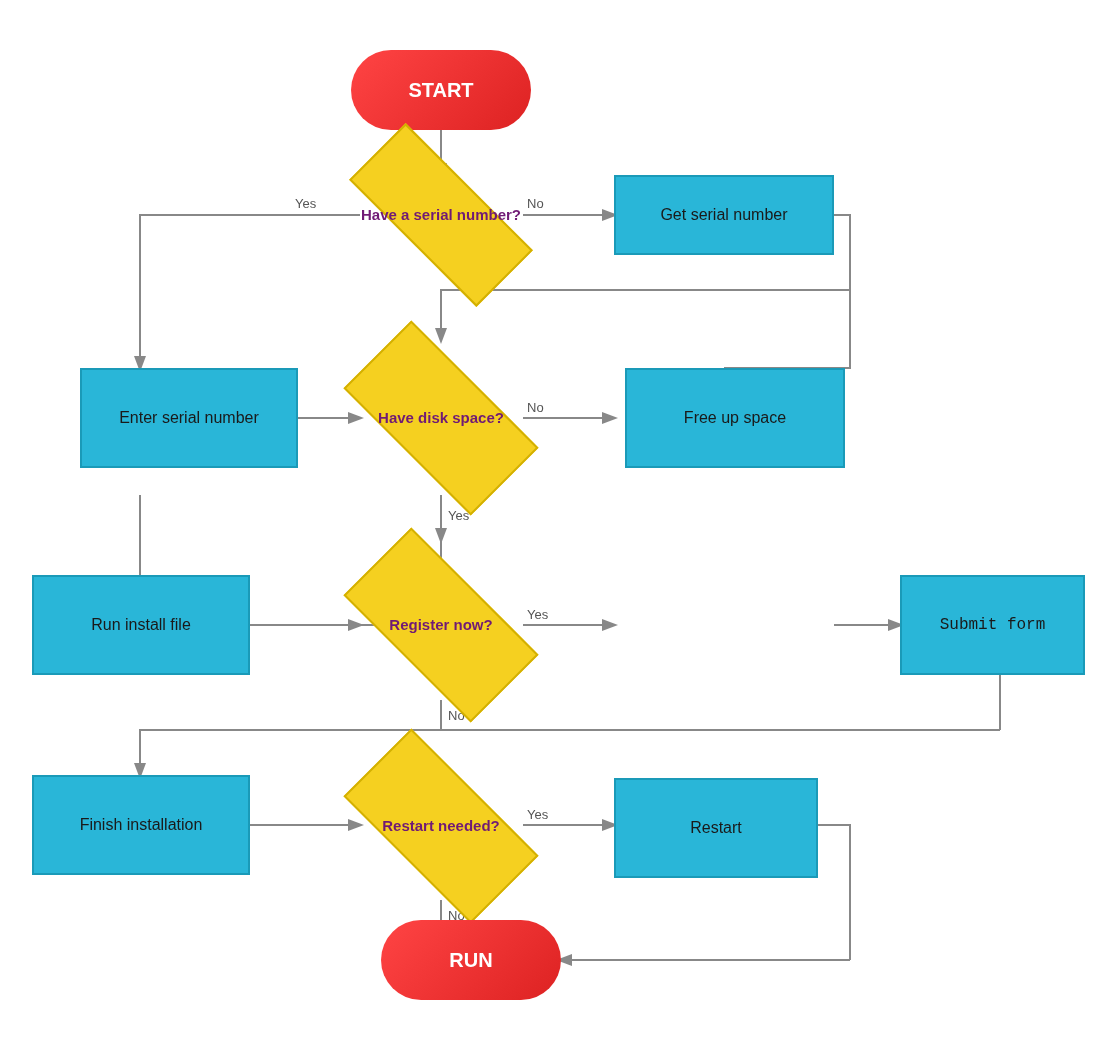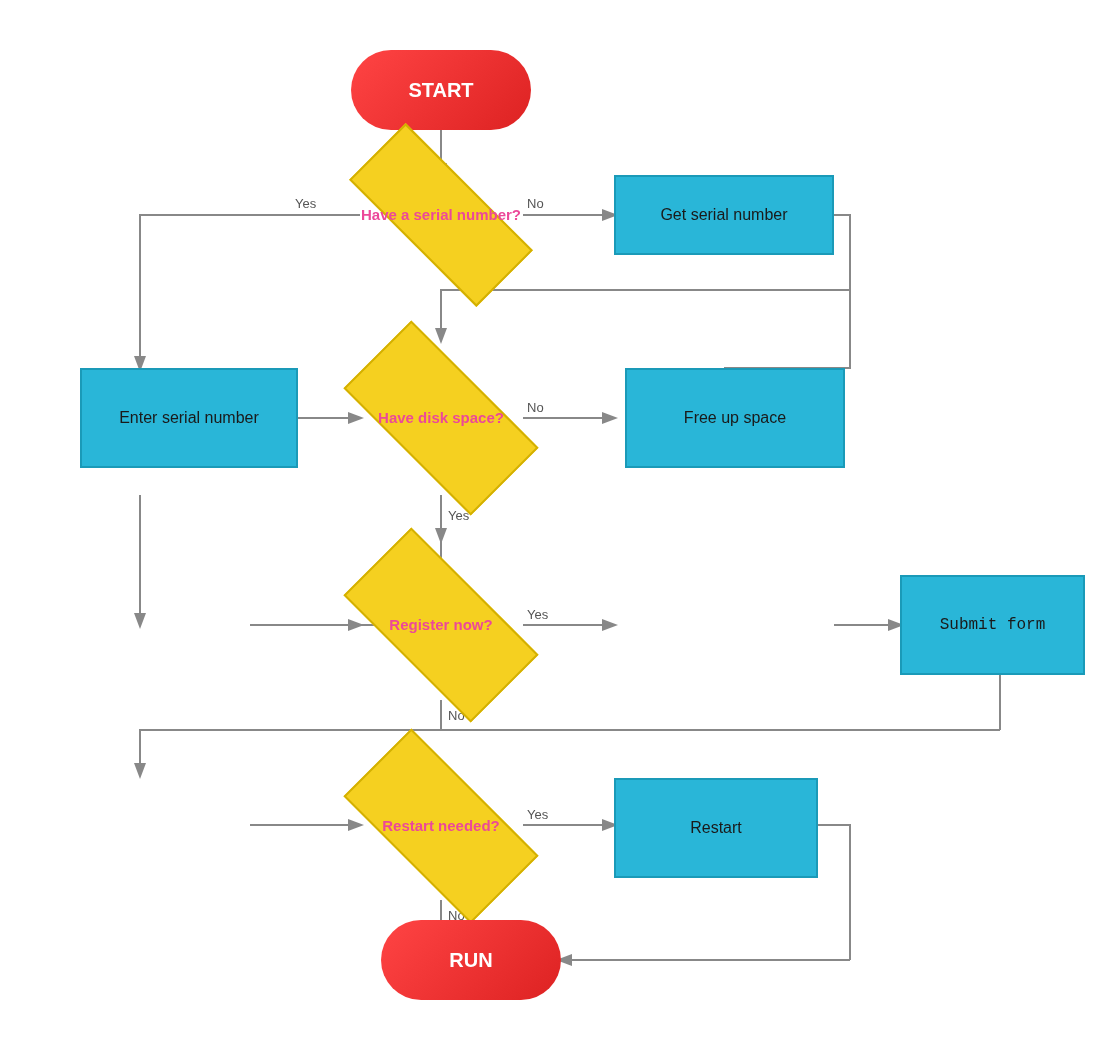--- a/index.html
+++ b/index.html
@@ -57,21 +57,21 @@
       background: #f5d020;
       transform: rotate(45deg);
       border: 2px solid #d4b000;
       position: absolute;
     }
     .diamond-label {
       position: relative;
       z-index: 2;
       font-size: 15px;
       font-weight: bold;
-      color: #ec4899;
+      color: #701a75;
       text-align: center;
       line-height: 1.3;
       padding: 4px;
     }
     
     .lines-svg {
       position: absolute;
       top: 0;
       left: 0;
       width: 1120px;
@@ -180,31 +180,37 @@
 
   <div class="diamond-wrap" style="left:351px; top:370px; width:180px; height:96px;">
     <div class="diamond"></div>
     <span class="diamond-label">Have disk space?</span>
   </div>
 
   <div class="process" style="left:614px; top:368px; width:220px; height:100px;margin-left:11px;">
     <span>Free up space</span>
   </div>
 
+  <div class="process" style="left:32px; top:575px; width:218px; height:100px;">
+    <span>Run install file</span>
+  </div>
 
   <div class="diamond-wrap" style="left:351px; top:577px; width:180px; height:96px;">
     <div class="diamond"></div>
     <span class="diamond-label">Register now?</span>
   </div>
 
 
   <div class="process" style="left:900px; top:575px; width:185px; height:100px;font-family:Liberation Mono, monospace;">
     <span>Submit form</span>
   </div>
 
+  <div class="process" style="left:32px; top:775px; width:218px; height:100px;">
+    <span>Finish installation</span>
+  </div>
 
   <div class="diamond-wrap" style="left:351px; top:778px; width:180px; height:96px;">
     <div class="diamond"></div>
     <span class="diamond-label">Restart needed?</span>
   </div>
 
   <div class="process" style="left:614px; top:778px; width:204px; height:100px;">
     <span>Restart</span>
   </div>
 

